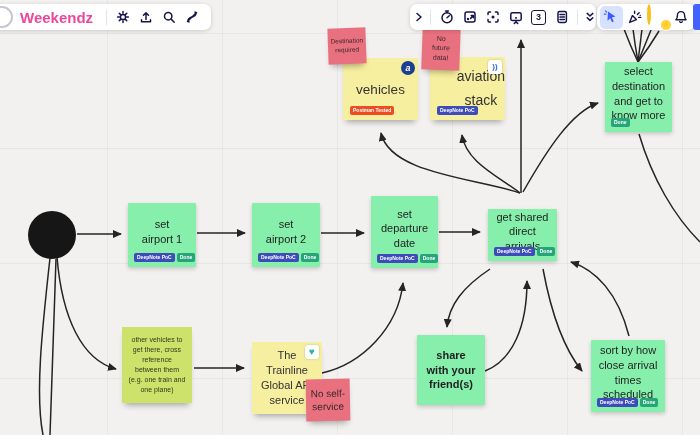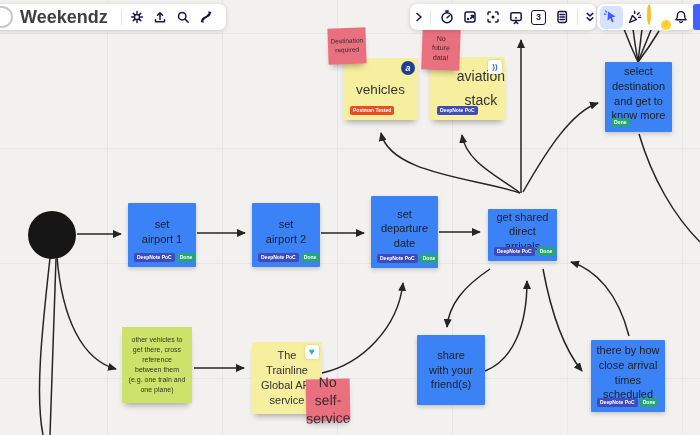--- a/index.html
+++ b/index.html
@@ -21,21 +21,21 @@
 
   
   .tb{
     position:absolute;top:4px;height:26px;background:#fff;border-radius:7px;
     box-shadow:0 1px 4px rgba(0,0,0,0.16);display:flex;align-items:center;z-index:10;
   }
   .tb-left{left:-14px;padding-right:8px;}
   .tb-mid{left:410px;width:182px;justify-content:space-evenly;padding:0 2px;}
   .tb-right{left:597px;width:94px;justify-content:space-evenly;padding:0 2px;}
   .logo-circle{width:18px;height:18px;border:2.5px solid #c6c6d2;border-radius:50%;margin:0 7px 0 5px;flex:none;}
-  .board-title{font-size:18px;font-weight:bold;color:#404040;margin-right:9px;white-space:nowrap;}
+  .board-title{font-size:15px;font-weight:bold;color:#ec4899;margin-right:9px;white-space:nowrap;}
   .tb-divider{width:1px;height:15px;background:#e3e3ea;margin:0 4px;flex:none;}
   .icon-btn{width:23px;height:23px;display:flex;align-items:center;justify-content:center;border-radius:5px;flex:none;}
   .icon-btn svg{display:block;}
   .frames-box{
     width:13px;height:13px;border:1.6px solid #15154a;border-radius:3px;
     display:flex;align-items:center;justify-content:center;
     font-size:9px;font-weight:bold;color:#15154a;
   }
   .cursor-btn{background:#d7e2ff;border-radius:5px;}
   .avatar-wrap{position:relative;width:22px;height:22px;flex:none;}
@@ -45,21 +45,21 @@
   }
   .avatar-badge{
     position:absolute;right:-3px;bottom:-3px;width:10px;height:10px;border-radius:50%;
     background:#ffd43a;border:1px solid #fff;font-size:6px;line-height:9px;text-align:center;
   }
   .share-strip{position:absolute;top:4px;left:693px;width:7px;height:26px;background:#4361ff;border-radius:3px 0 0 3px;z-index:10;}
 
   
   .node-circle{position:absolute;left:28px;top:211px;width:48px;height:48px;border-radius:50%;background:#161616;z-index:2;}
   .card{
-    position:absolute;background:#3b82f6;border-radius:1px;z-index:2;
+    position:absolute;background:#86efac;border-radius:1px;z-index:2;
     box-shadow:0 2px 4px rgba(0,0,0,0.18);
     display:flex;align-items:center;justify-content:center;text-align:center;
     color:#1f1f1f;font-size:11px;line-height:1.32;
   }
   .card .label{white-space:pre-line;padding:2px 2px 9px 2px;}
   .card.no-tags .label{padding-bottom:2px;}
   .tags{position:absolute;left:6px;bottom:5px;display:flex;gap:2px;}
   .tag{display:inline-block;font-size:5px;font-weight:bold;color:#fff;line-height:1;padding:2px 3px;border-radius:2px;white-space:nowrap;}
   .tag.indigo{background:#3d4cba;}
   .tag.green{background:#26a579;}
@@ -74,21 +74,21 @@
   .sticky.yellow{background:#f6efa0;}
   .sticky.pink{background:#e9717f;color:#3c272c;}
   .sticky.green{background:#cde26a;color:#2f3a1e;}
 
   .st-amadeus{left:343px;top:58px;width:75px;height:62px;font-size:13.5px;}
   .st-aviation{left:430px;top:57px;width:75px;height:63px;font-size:14px;line-height:1.7;justify-content:flex-end;}
   .st-dest{left:328px;top:28px;width:38px;height:36px;font-size:6.5px;line-height:1.35;transform:rotate(-2deg);z-index:4;}
   .st-nofuture{left:422px;top:26px;width:38px;height:44px;font-size:7px;line-height:1.35;transform:rotate(2deg);z-index:4;}
   .st-vehicles{left:122px;top:327px;width:70px;height:76px;font-size:7px;line-height:1.45;}
   .st-trainline{left:252px;top:342px;width:70px;height:72px;font-size:11px;line-height:1.35;}
-  .st-noself{left:306px;top:379px;width:44px;height:42px;font-size:14px;line-height:1.3;transform:rotate(-1deg);z-index:5;}
+  .st-noself{left:306px;top:379px;width:44px;height:42px;font-size:10px;line-height:1.3;transform:rotate(-1deg);z-index:5;}
 
   .sticky .corner-badge{position:absolute;top:3px;right:3px;}
   .badge-circle{
     width:14px;height:14px;border-radius:50%;background:#1c3f94;color:#fff;
     font-size:9px;font-weight:bold;line-height:14px;text-align:center;font-style:italic;
   }
   .badge-square{
     width:14px;height:14px;border-radius:3px;background:#fff;color:#2a6bd8;
     font-size:8px;font-weight:bold;line-height:13px;text-align:center;
     box-shadow:0 0 2px rgba(0,0,0,0.25);
@@ -98,21 +98,21 @@
     font-size:10px;line-height:13px;text-align:center;
     box-shadow:0 0 2px rgba(0,0,0,0.25);
   }
   .sticky .bottom-tag{position:absolute;left:7px;bottom:5px;}
 
   .c-airport1{left:128px;top:203px;width:68px;height:64px;}
   .c-airport2{left:252px;top:203px;width:68px;height:64px;}
   .c-depdate{left:371px;top:196px;width:67px;height:72px;}
   .c-getshared{left:488px;top:196px;width:69px;height:52px;margin-top:13px;}
   .c-select{left:605px;top:62px;width:67px;height:70px;}
-  .c-share{left:417px;top:335px;width:68px;height:70px;}
+  .c-share{left:417px;top:335px;width:68px;height:70px;font-weight:bold;}
   .c-sort{left:591px;top:340px;width:74px;height:72px;}
 </style>
 </head>
 <body>
 
 <div class="canvas"></div>
 
 <svg class="arrows" width="700" height="435" viewBox="0 0 700 435">
   <defs>
     <marker id="arw" markerUnits="userSpaceOnUse" markerWidth="9" markerHeight="8" refX="8" refY="4" orient="auto">
@@ -190,21 +190,21 @@
   <span class="tags">
     <span class="tag green">Done</span>
   </span>
 </div>
 <div class="card c-share no-tags">
   <span class="label">share
 with your
 friend(s)</span>
 </div>
 <div class="card c-sort">
-  <span class="label">there by how
+  <span class="label">sort by how
 close arrival
 times
 scheduled</span>
   <span class="tags">
     <span class="tag indigo">DeepNote PoC</span>
     <span class="tag green">Done</span>
   </span>
 </div>
 
 <div class="sticky pink st-dest">Destination

